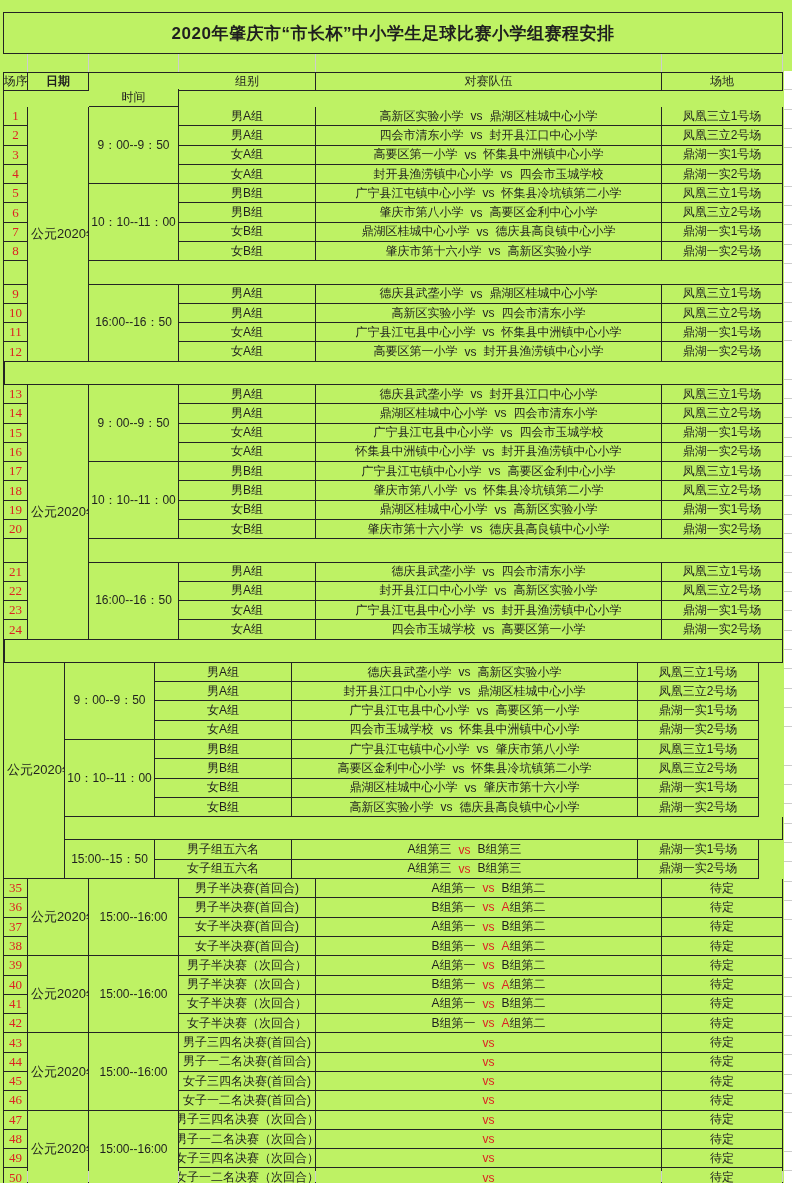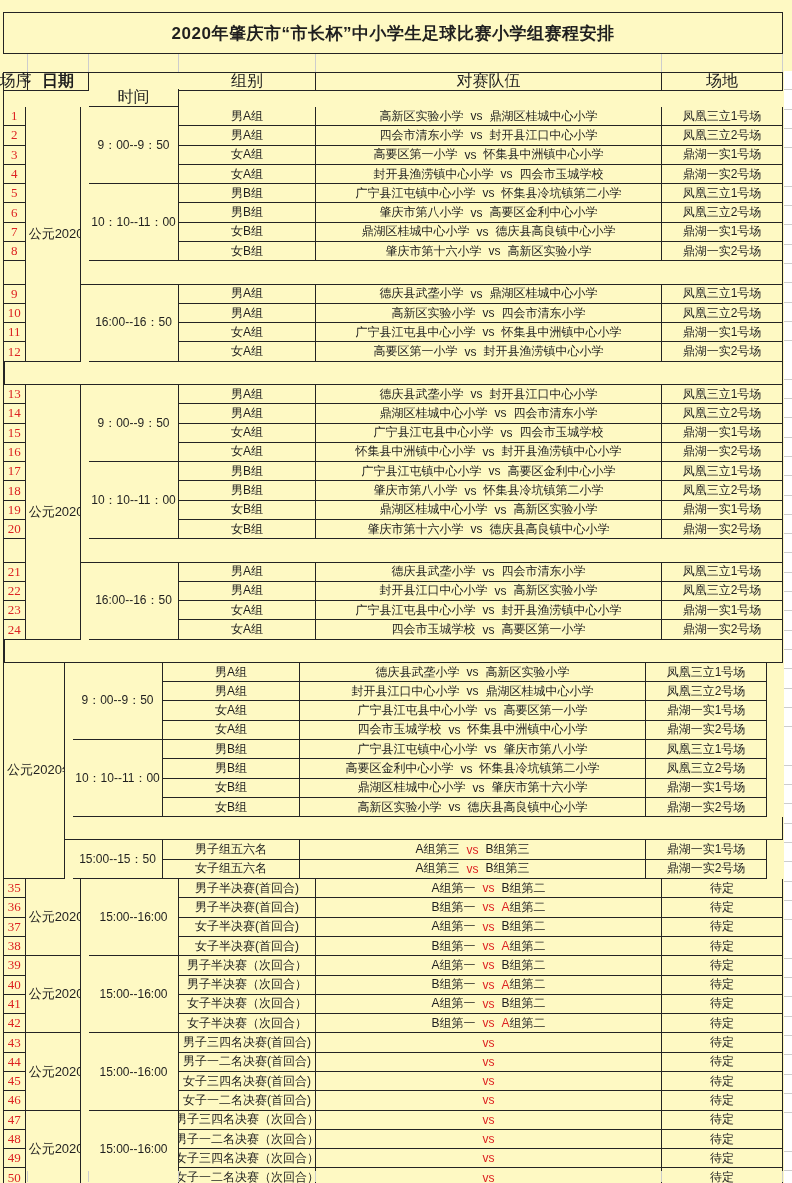--- a/index.html
+++ b/index.html
@@ -4,48 +4,48 @@
 <style>
   :root{
     --rh:19.3px;          
     --sh:23.2px;          
     --red:#dd2222;
     --bdr:#242424;
     --faint:#cdcdcd;
     --ink:#1f1f1f;
   }
   html,body{margin:0;padding:0;background:#fff;}
-  .sheet{position:relative;width:792px;height:1183px;background:#fef9c3;overflow:hidden;
+  .sheet{position:relative;width:792px;height:1183px;background:#bef264;overflow:hidden;
          font-family:"Liberation Sans",sans-serif;color:var(--ink);}
   .tbl{position:absolute;left:3px;top:12px;width:780px;box-sizing:border-box;}
   .title-row{box-sizing:border-box;height:42px;border:1px solid var(--bdr);
              display:flex;align-items:center;justify-content:center;
              font-size:17px;font-weight:bold;letter-spacing:.5px;}
   .gap-row{position:relative;height:18px;}
   .vline{position:absolute;top:0;bottom:0;width:1px;background:var(--faint);}
   .hdr{display:flex;border-left:1px solid var(--bdr);border-top:1px solid var(--bdr);box-sizing:border-box;}
   .hcell{box-sizing:border-box;height:18px;border-right:1px solid var(--bdr);border-bottom:1px solid var(--bdr);
-         display:flex;align-items:center;justify-content:center;font-size:16px;white-space:nowrap;}
+         display:flex;align-items:center;justify-content:center;font-size:12px;white-space:nowrap;}
   .hcell.seq{overflow:visible;}
   .w-seq{width:24px;}.w-date{width:61px;font-weight:bold;}.w-time{width:90px;margin-top:16px;}
   .w-group{width:137px;}.w-teams{width:346px;}.w-venue{width:121px;}
   .block,.sep-row{display:flex;border-left:1px solid var(--bdr);box-sizing:border-box;}
   .seq-col{width:24px;display:flex;flex-direction:column;box-sizing:border-box;}
   .seq-cell{box-sizing:border-box;height:var(--rh);border-right:1px solid var(--bdr);border-bottom:1px solid var(--bdr);
             display:flex;align-items:center;justify-content:center;
             font-family:"Liberation Serif",serif;font-size:13px;color:var(--red);}
   .seq-cell.sp{height:var(--sh);}
   .date-cell{box-sizing:border-box;width:61px;border-right:1px solid var(--bdr);border-bottom:1px solid var(--bdr);
              display:flex;align-items:center;padding-left:3px;font-size:13px;
              white-space:nowrap;overflow:hidden;}
   .body-col{flex:1;display:flex;flex-direction:column;}
   .time-group{display:flex;}
   .time-cell{box-sizing:border-box;width:90px;border-right:1px solid var(--bdr);border-bottom:1px solid var(--bdr);
              display:flex;align-items:center;justify-content:center;font-size:12px;
-             white-space:nowrap;overflow:hidden;margin-left:8px;}
+             white-space:nowrap;overflow:hidden;}
   .rows-col{flex:1;display:flex;flex-direction:column;}
   .mrow{display:flex;height:var(--rh);box-sizing:border-box;}
   .cell{box-sizing:border-box;border-right:1px solid var(--bdr);border-bottom:1px solid var(--bdr);
         display:flex;align-items:center;justify-content:center;font-size:12px;
         white-space:nowrap;overflow:hidden;}
   .spacer-band{box-sizing:border-box;height:var(--sh);border-right:1px solid var(--bdr);border-bottom:1px solid var(--bdr);}
   .sep-band{box-sizing:border-box;flex:1;height:var(--sh);border-right:1px solid var(--bdr);border-bottom:1px solid var(--bdr);}
   .vs{margin:0 7px;}
   .red{color:var(--red);}
   .sliver{position:absolute;left:784px;top:71px;width:8px;height:1112px;

